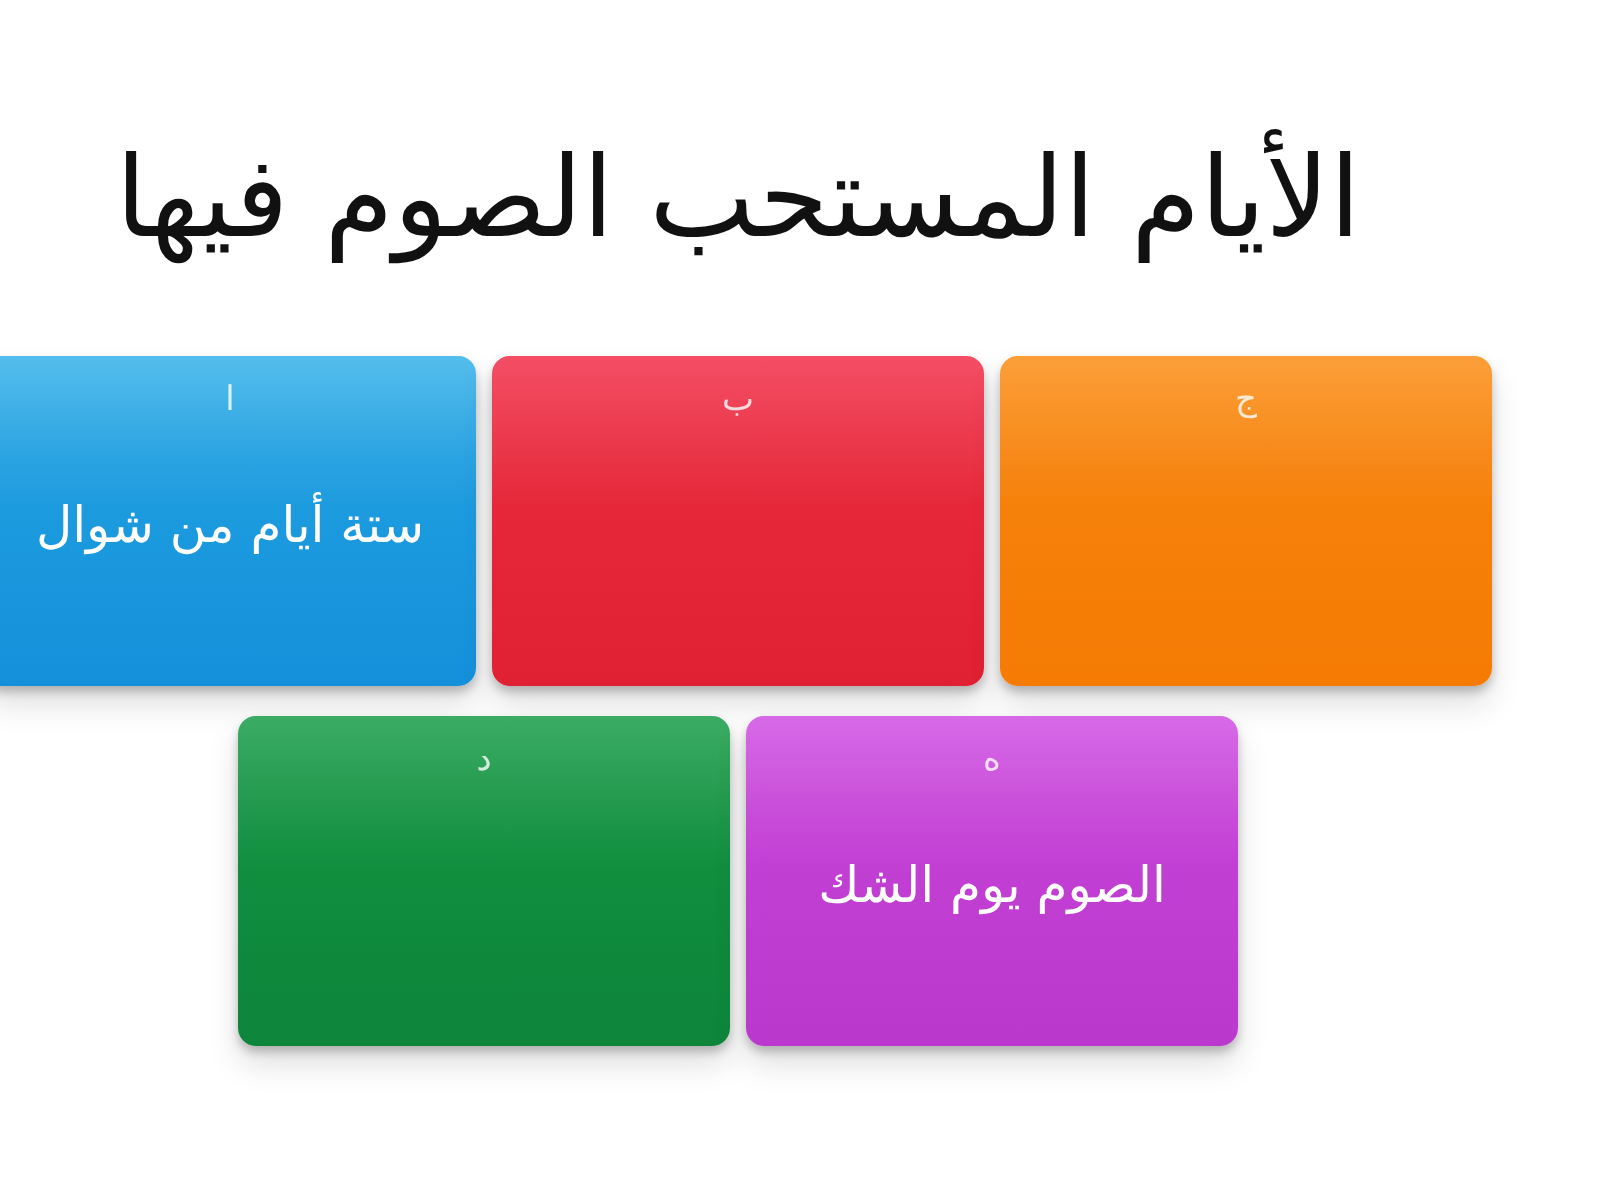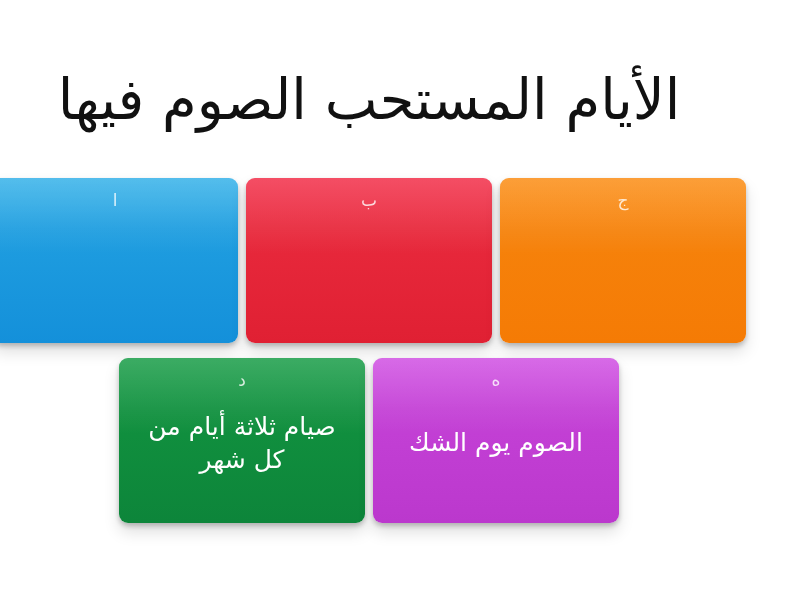--- a/index.html
+++ b/index.html
@@ -145,35 +145,35 @@
 
 <div id="stage">
 
   <div id="title-bar">
     <h1 id="quiz-title">الأيام المستحب الصوم فيها</h1>
   </div>
 
   <div class="row" id="row-1">
     <div class="card card--blue">
       <div class="card-letter">ا</div>
+      <div class="card-text">ستة أيام من شوال</div>
     </div>
 
     <div class="card card--red">
       <div class="card-letter">ب</div>
     </div>
 
     <div class="card card--orange">
       <div class="card-letter">ج</div>
     </div>
   </div>
 
   <div class="row" id="row-2">
     <div class="card card--green">
       <div class="card-letter">د</div>
-      <div class="card-text">صيام ثلاثة أيام من كل شهر</div>
     </div>
 
     <div class="card card--purple">
       <div class="card-letter">ه</div>
       <div class="card-text">الصوم يوم الشك</div>
     </div>
   </div>
 
 </div>
 

